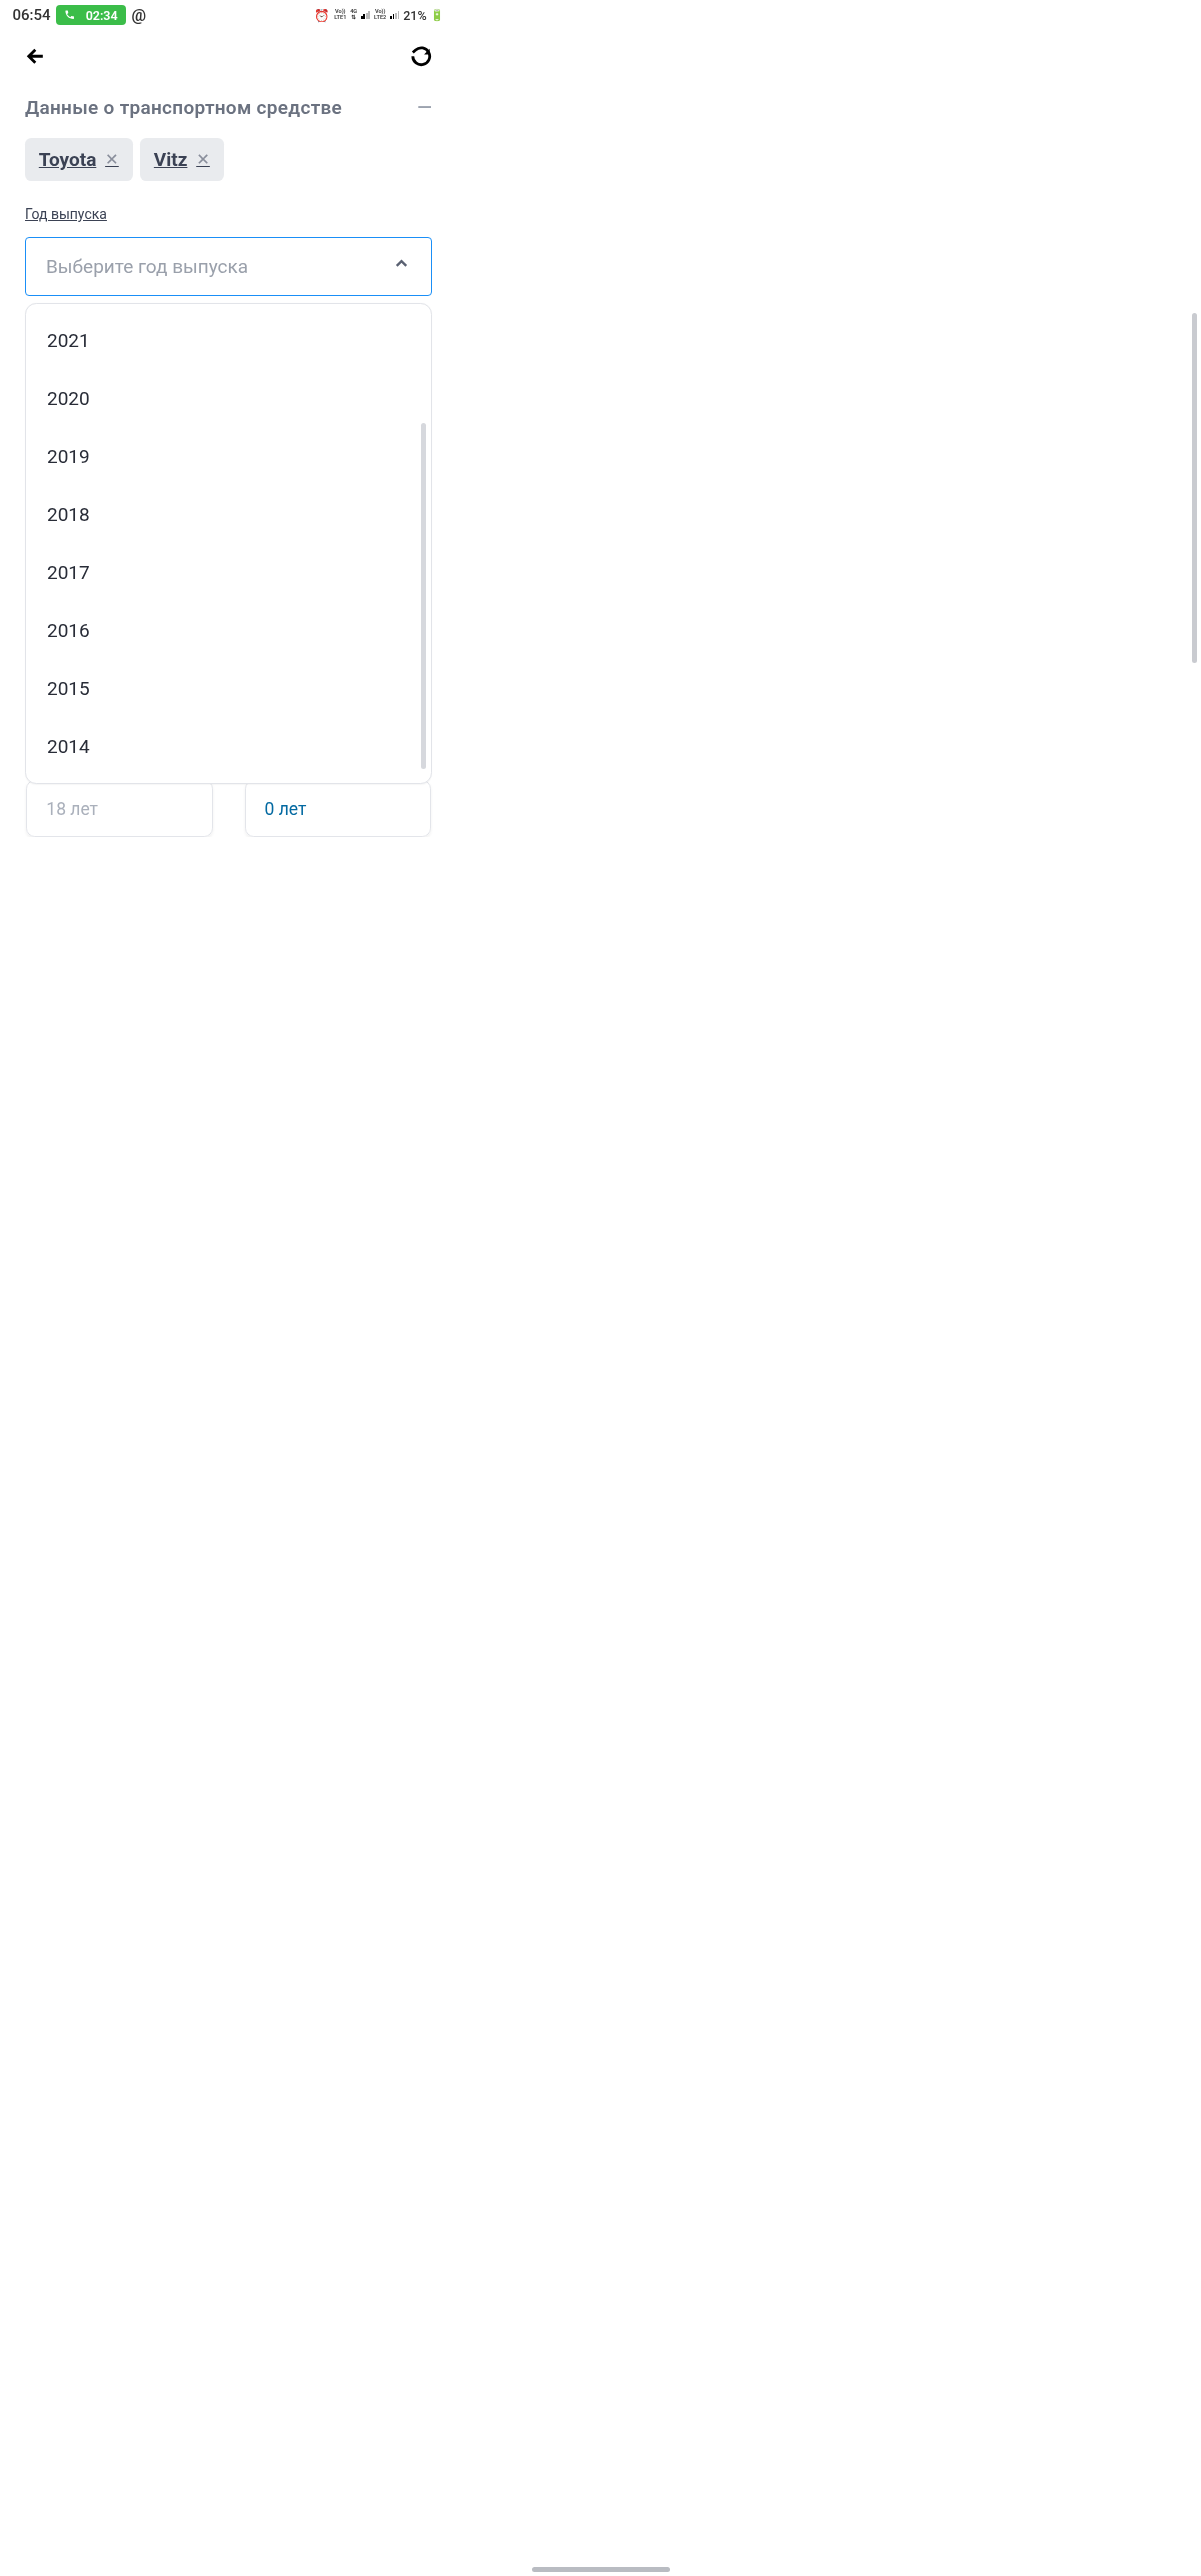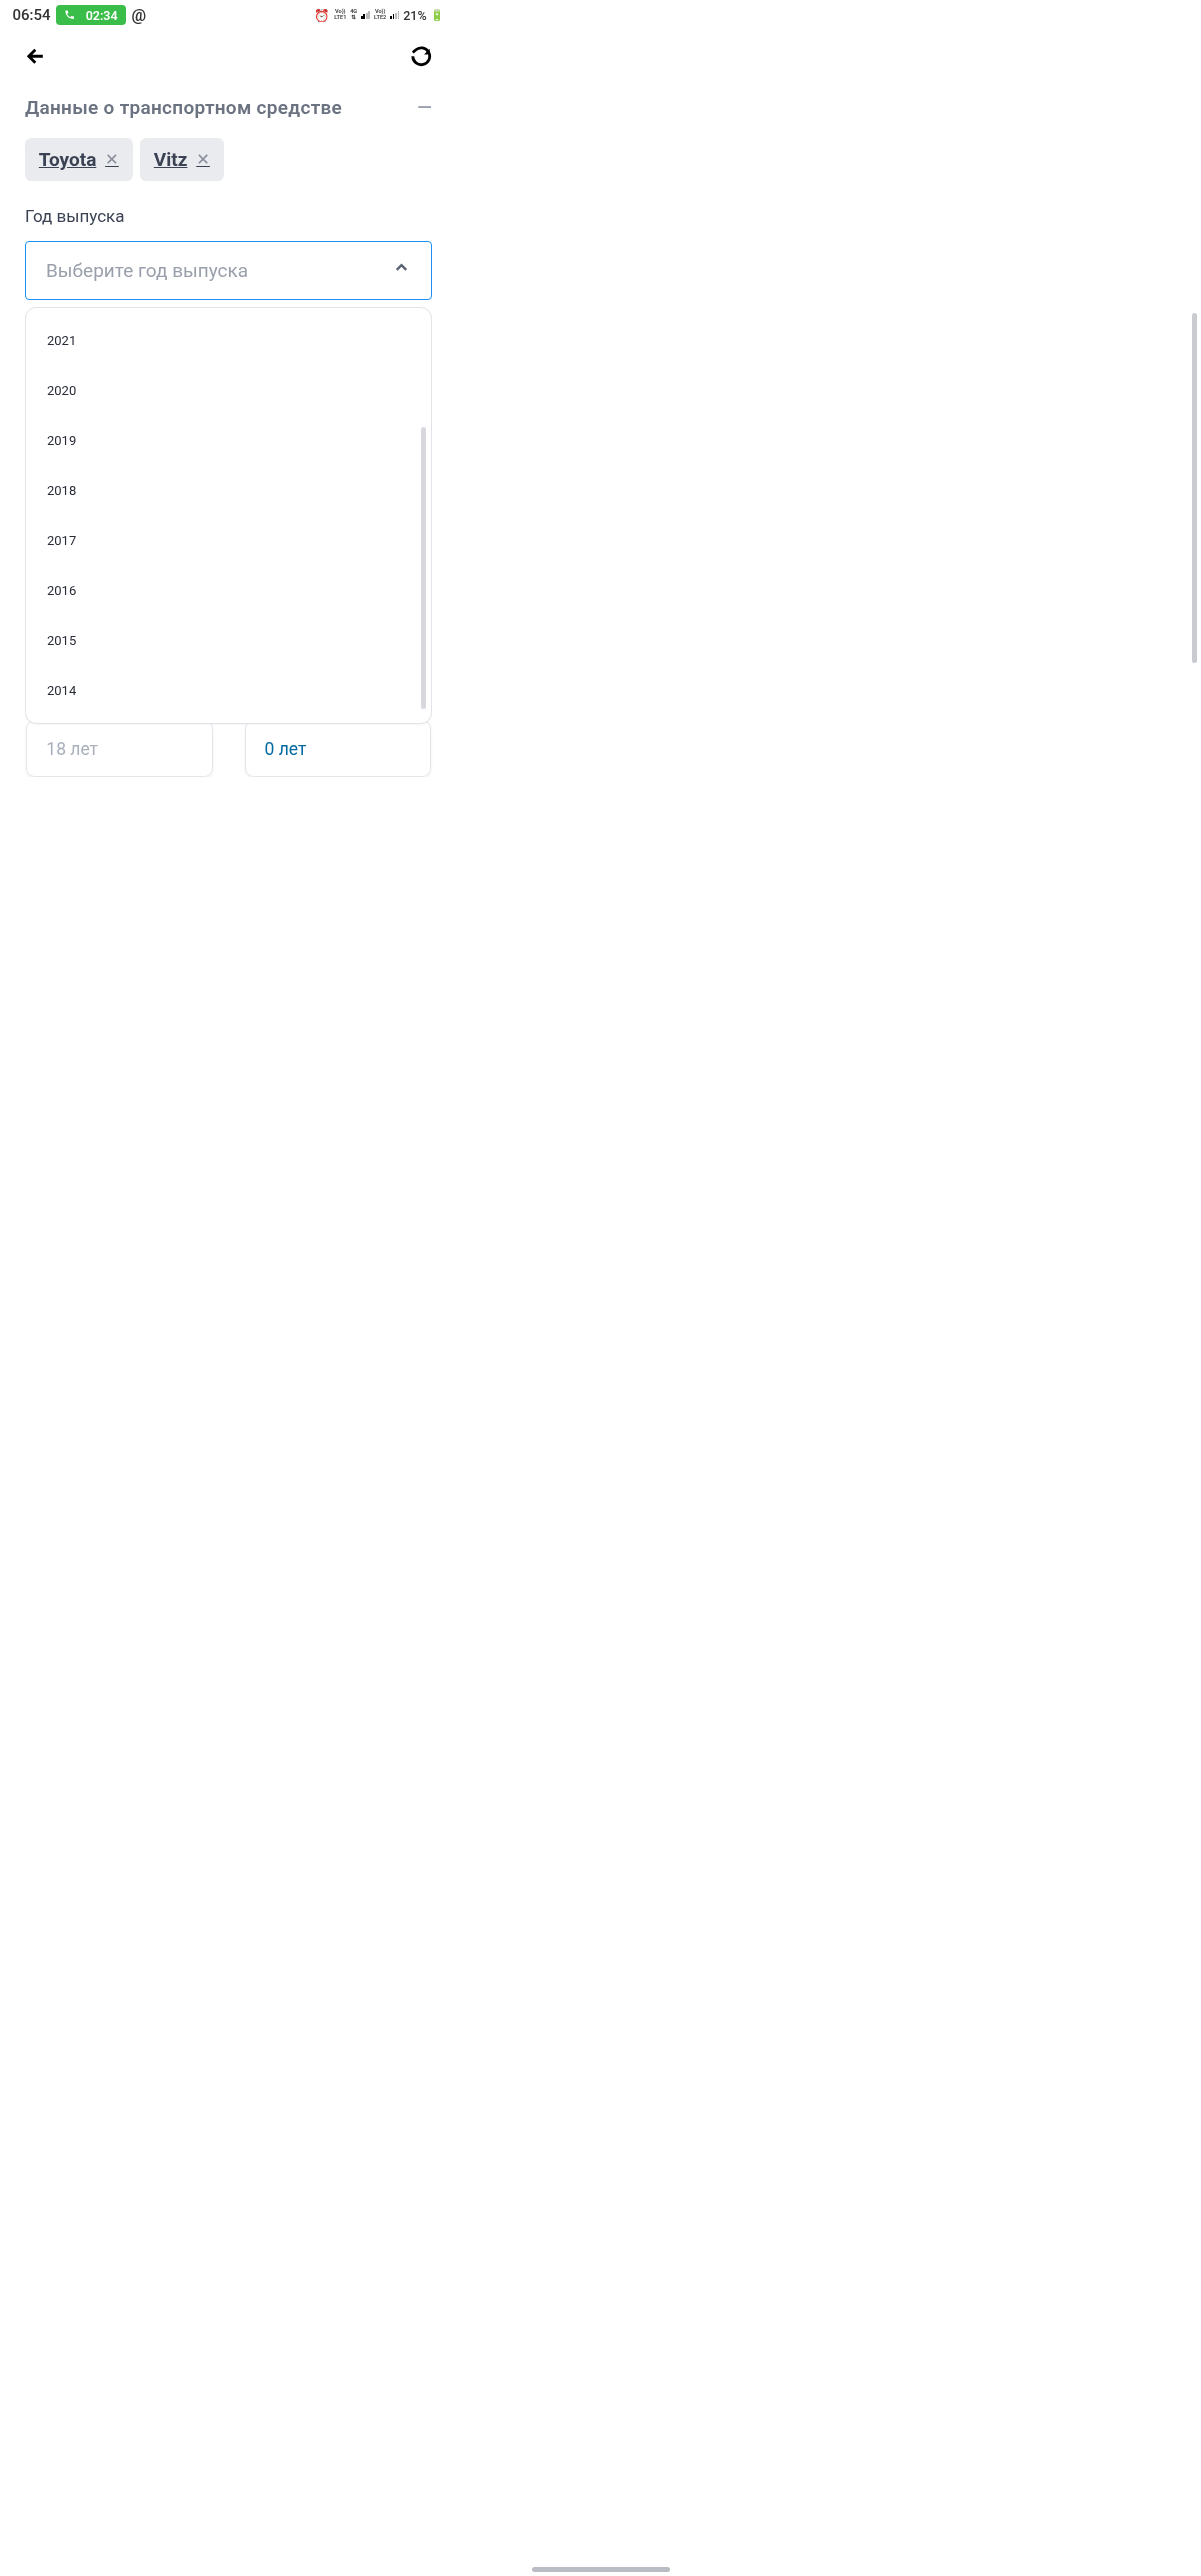--- a/index.html
+++ b/index.html
@@ -135,23 +135,24 @@
   text-decoration: underline;
 }
 
 .chip .x {
   color: #8a8f9c;
   font-size: 16.3px;
   font-weight: 400;
 }
 
 .field-label {
-  font-size: 17px;
+  font-size: 14px;
   color: #3b4254;
   margin-bottom: 15px;
+  text-decoration: underline;
 }
 
 .select-box {
   border: 1.9px solid #1a8ff7;
   border-radius: 4px;
   padding: 16.3px 20px;
   display: flex;
   align-items: center;
   justify-content: space-between;
   font-size: 19px;
@@ -171,21 +172,21 @@
   border: 0.6px solid #e2e4e9;
   border-radius: 11.3px;
   background: #fff;
   position: relative;
   padding: 7.5px 0;
   box-shadow: 0 0.6px 1.3px rgba(0,0,0,0.04);
 }
 
 .dropdown-item {
   padding: 17.5px 21px;
-  font-size: 13px;
+  font-size: 19px;
   color: #282c37;
 }
 
 .dropdown-scrollbar {
   position: absolute;
   right: 5px;
   top: 119px;
   bottom: 13.8px;
   width: 5px;
   background: #d6d8dd;

